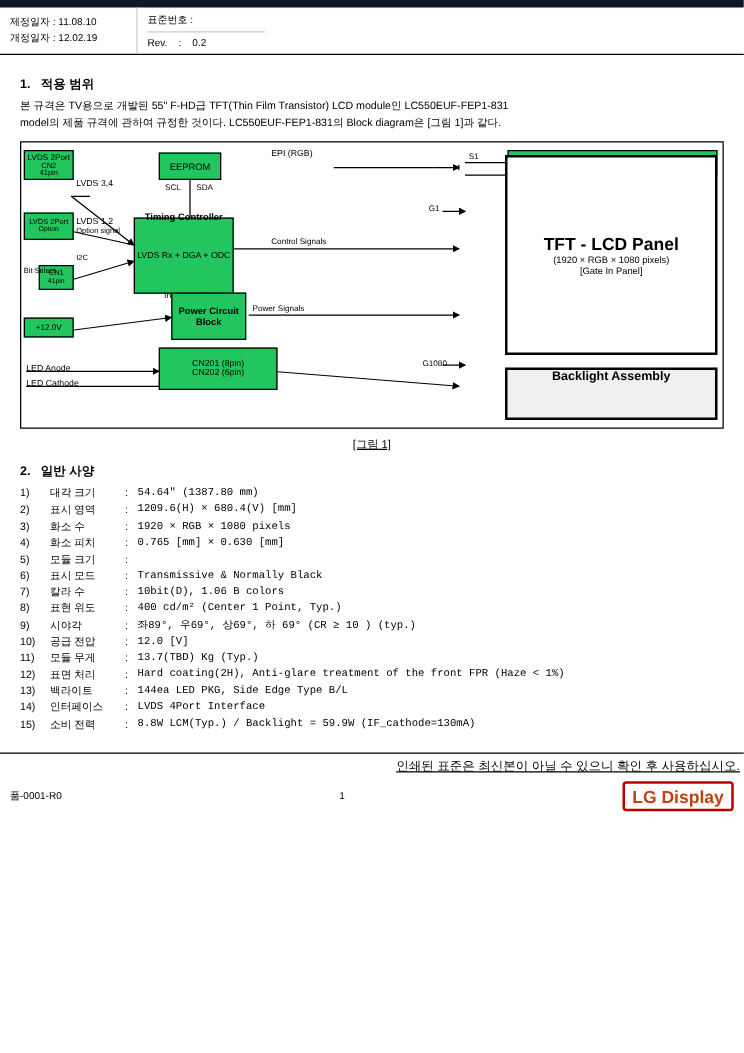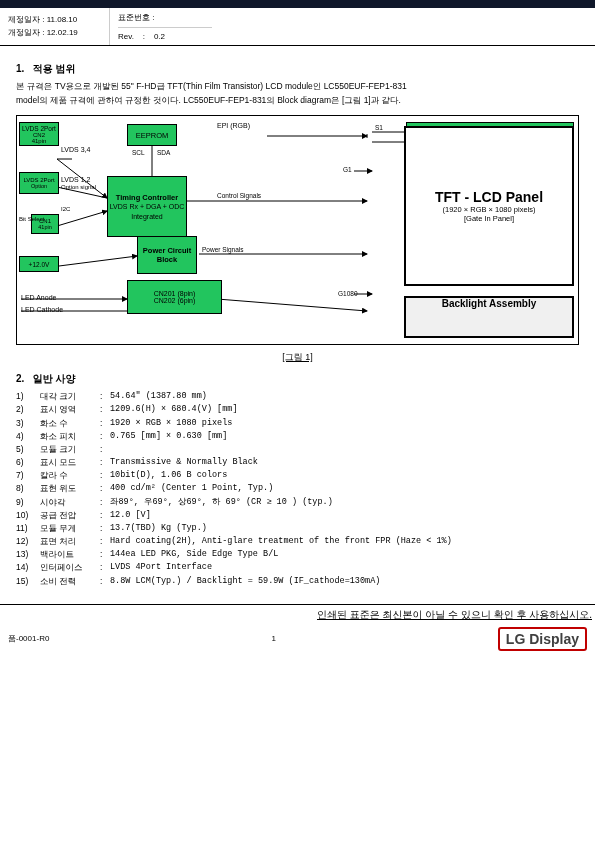--- a/index.html
+++ b/index.html
@@ -16,21 +16,21 @@
       width: 595px;
       min-height: 842px;
       background: #fff;
       padding: 0;
       position: relative;
     }
     
     .header {
       display: flex;
       border-bottom: 1px solid #000;
-      border-top: 8px solid #0f172a;
+      border-top: 6px solid #0f172a;
     }
     .header-left {
       padding: 4px 8px;
       border-right: 1px solid #ccc;
       min-width: 110px;
       font-size: 8px;
     }
     .header-left div { margin: 2px 0; }
     .header-center {
       flex: 1;
@@ -170,34 +170,34 @@
     .bottom-bar {
       display: flex;
       justify-content: space-between;
       align-items: center;
       padding: 2px 8px;
       font-size: 8px;
     }
     .lg-logo {
       font-size: 14px;
       font-weight: bold;
-      color: #404040;
+      color: #c2410c;
       border: 2px solid #c00000;
       padding: 2px 6px;
       border-radius: 3px;
     }
     
     .diagram-svg {
       position: absolute;
       top: 0; left: 0;
       width: 100%; height: 100%;
       pointer-events: none;
     }
     .eeprom-box { top: 8px; left: 110px; width: 50px; height: 22px; font-size: 7.5px; }
-    .timing-box { top: 60px; left: 90px; width: 80px; height: 61px; font-size: 7px; line-height: 1.3; }
+    .timing-box { top: 60px; left: 90px; width: 80px; height: 61px; font-size: 7px; line-height: 1.3; gap: 22px; }
     .power-box  { top: 120px; left: 120px; width: 60px; height: 38px; font-size: 7.5px; font-weight: bold; }
 
     
   </style>
 </head>
 <body>
 
 <div class="page">
 
   <div class="header">

